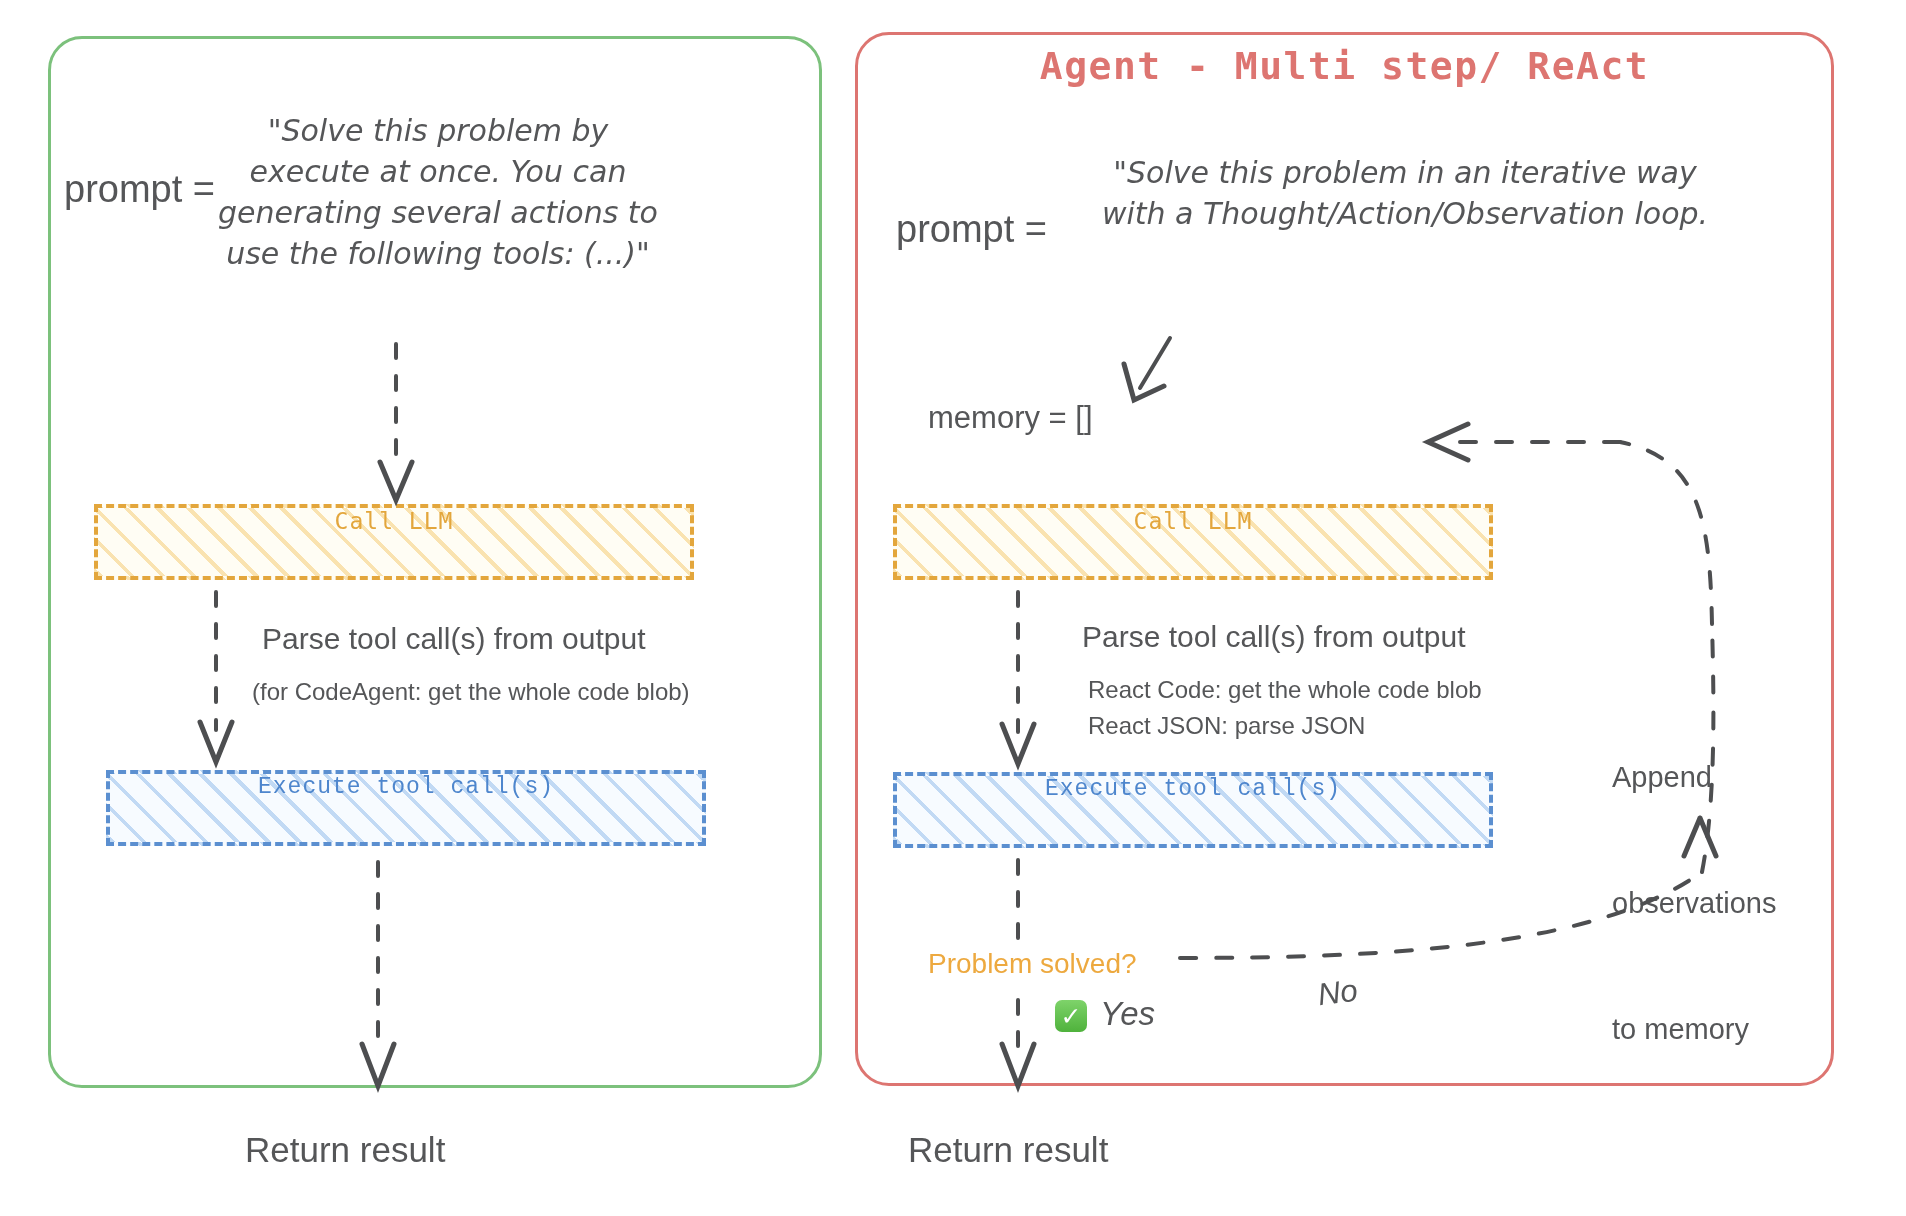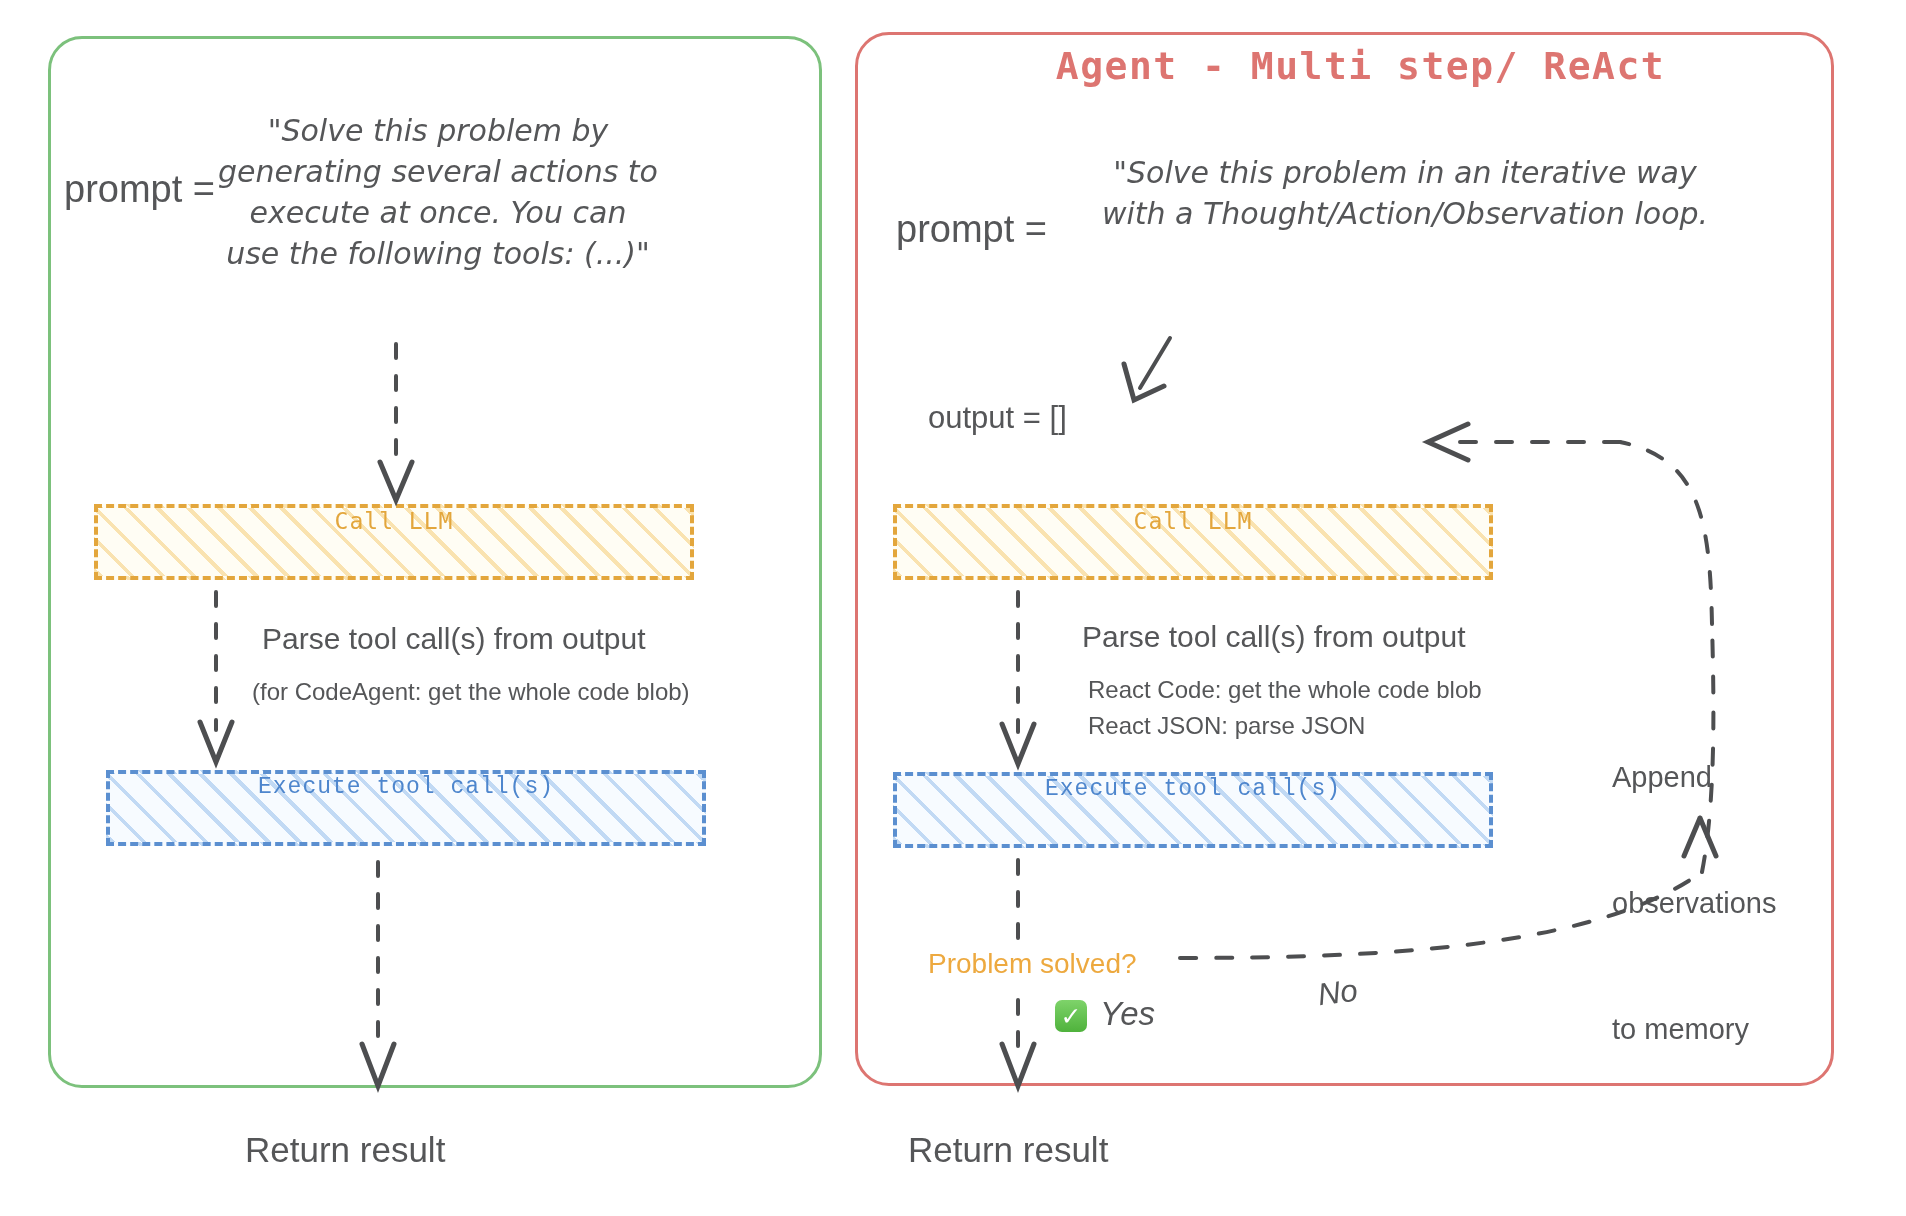--- a/index.html
+++ b/index.html
@@ -52,21 +52,20 @@
     left: 0; top: 48px; width: 774px;
     text-align: center;
     font-size: 38px;
     color: #6cb56c;
   }
   #title-react {
     left: 0; top: 44px; width: 979px;
     text-align: center;
     font-size: 38px;
     color: #dd7571;
-    padding-left: 16px;
   }
 
   
   .prompt-label {
     position: absolute;
     font-family: "Liberation Sans", sans-serif;
     font-size: 38px;
     color: #555658;
     white-space: nowrap;
   }
@@ -149,22 +148,22 @@
 
 <div id="stage">
 
   <div class="panel" id="panel-one-step"></div>
 
 
   <div class="prompt-label" style="left:64px; top:168px;">prompt =</div>
 
   <div class="prompt-text" style="left:196px; top:110px; width:484px;">
     <div>"Solve this problem by</div>
+    <div>execute at once. You can</div>
     <div>generating several actions to</div>
-    <div>execute at once. You can</div>
     <div>use the following tools: (...)"</div>
   </div>
 
   <div class="proc-box box-llm" style="left:94px; top:504px; width:600px; height:76px;">
     <span>Call LLM</span>
   </div>
 
   <div class="sans" style="left:262px; top:622px; font-size:30px;">Parse tool call(s) from output</div>
 
   <div class="sans" style="left:252px; top:678px; font-size:24px;">(for CodeAgent: get the whole code blob)</div>
@@ -179,21 +178,21 @@
 
   <div class="panel-title" id="title-react" style="left:855px;">Agent - Multi step/ ReAct</div>
 
   <div class="prompt-label" style="left:896px; top:208px;">prompt =</div>
 
   <div class="prompt-text" style="left:1055px; top:152px; width:700px;">
     <div>"Solve this problem in an iterative way</div>
     <div>with a Thought/Action/Observation loop.</div>
   </div>
 
-  <div class="sans" style="left:928px; top:400px; font-size:31px;">output = []</div>
+  <div class="sans" style="left:928px; top:400px; font-size:31px;">memory = []</div>
 
 
   <div class="proc-box box-llm" style="left:893px; top:504px; width:600px; height:76px;">
     <span>Call LLM</span>
   </div>
 
   <div class="sans" style="left:1082px; top:620px; font-size:30px;">Parse tool call(s) from output</div>
 
   <div class="sans" style="left:1088px; top:676px; font-size:24px;">React Code: get the whole code blob</div>
 

